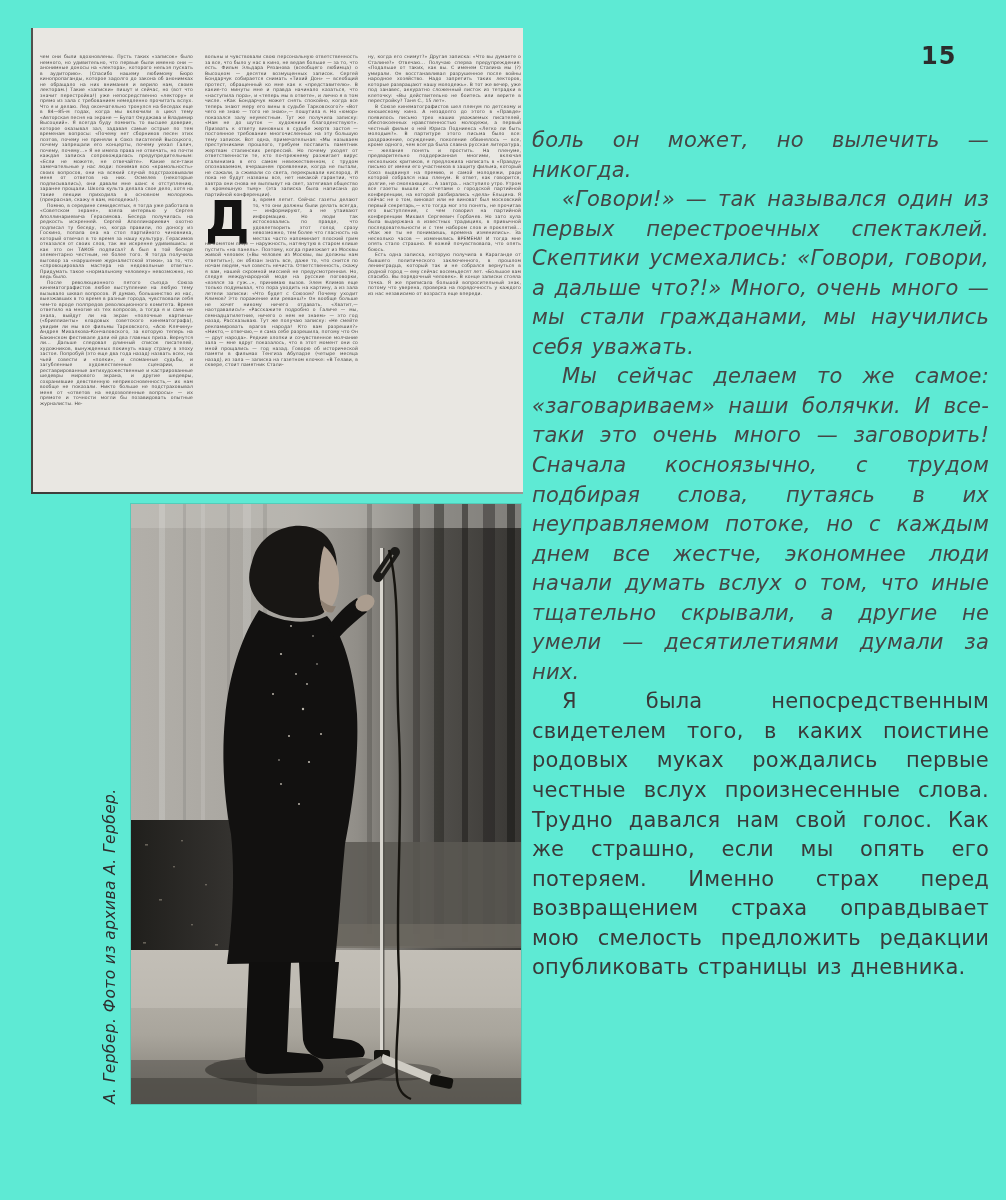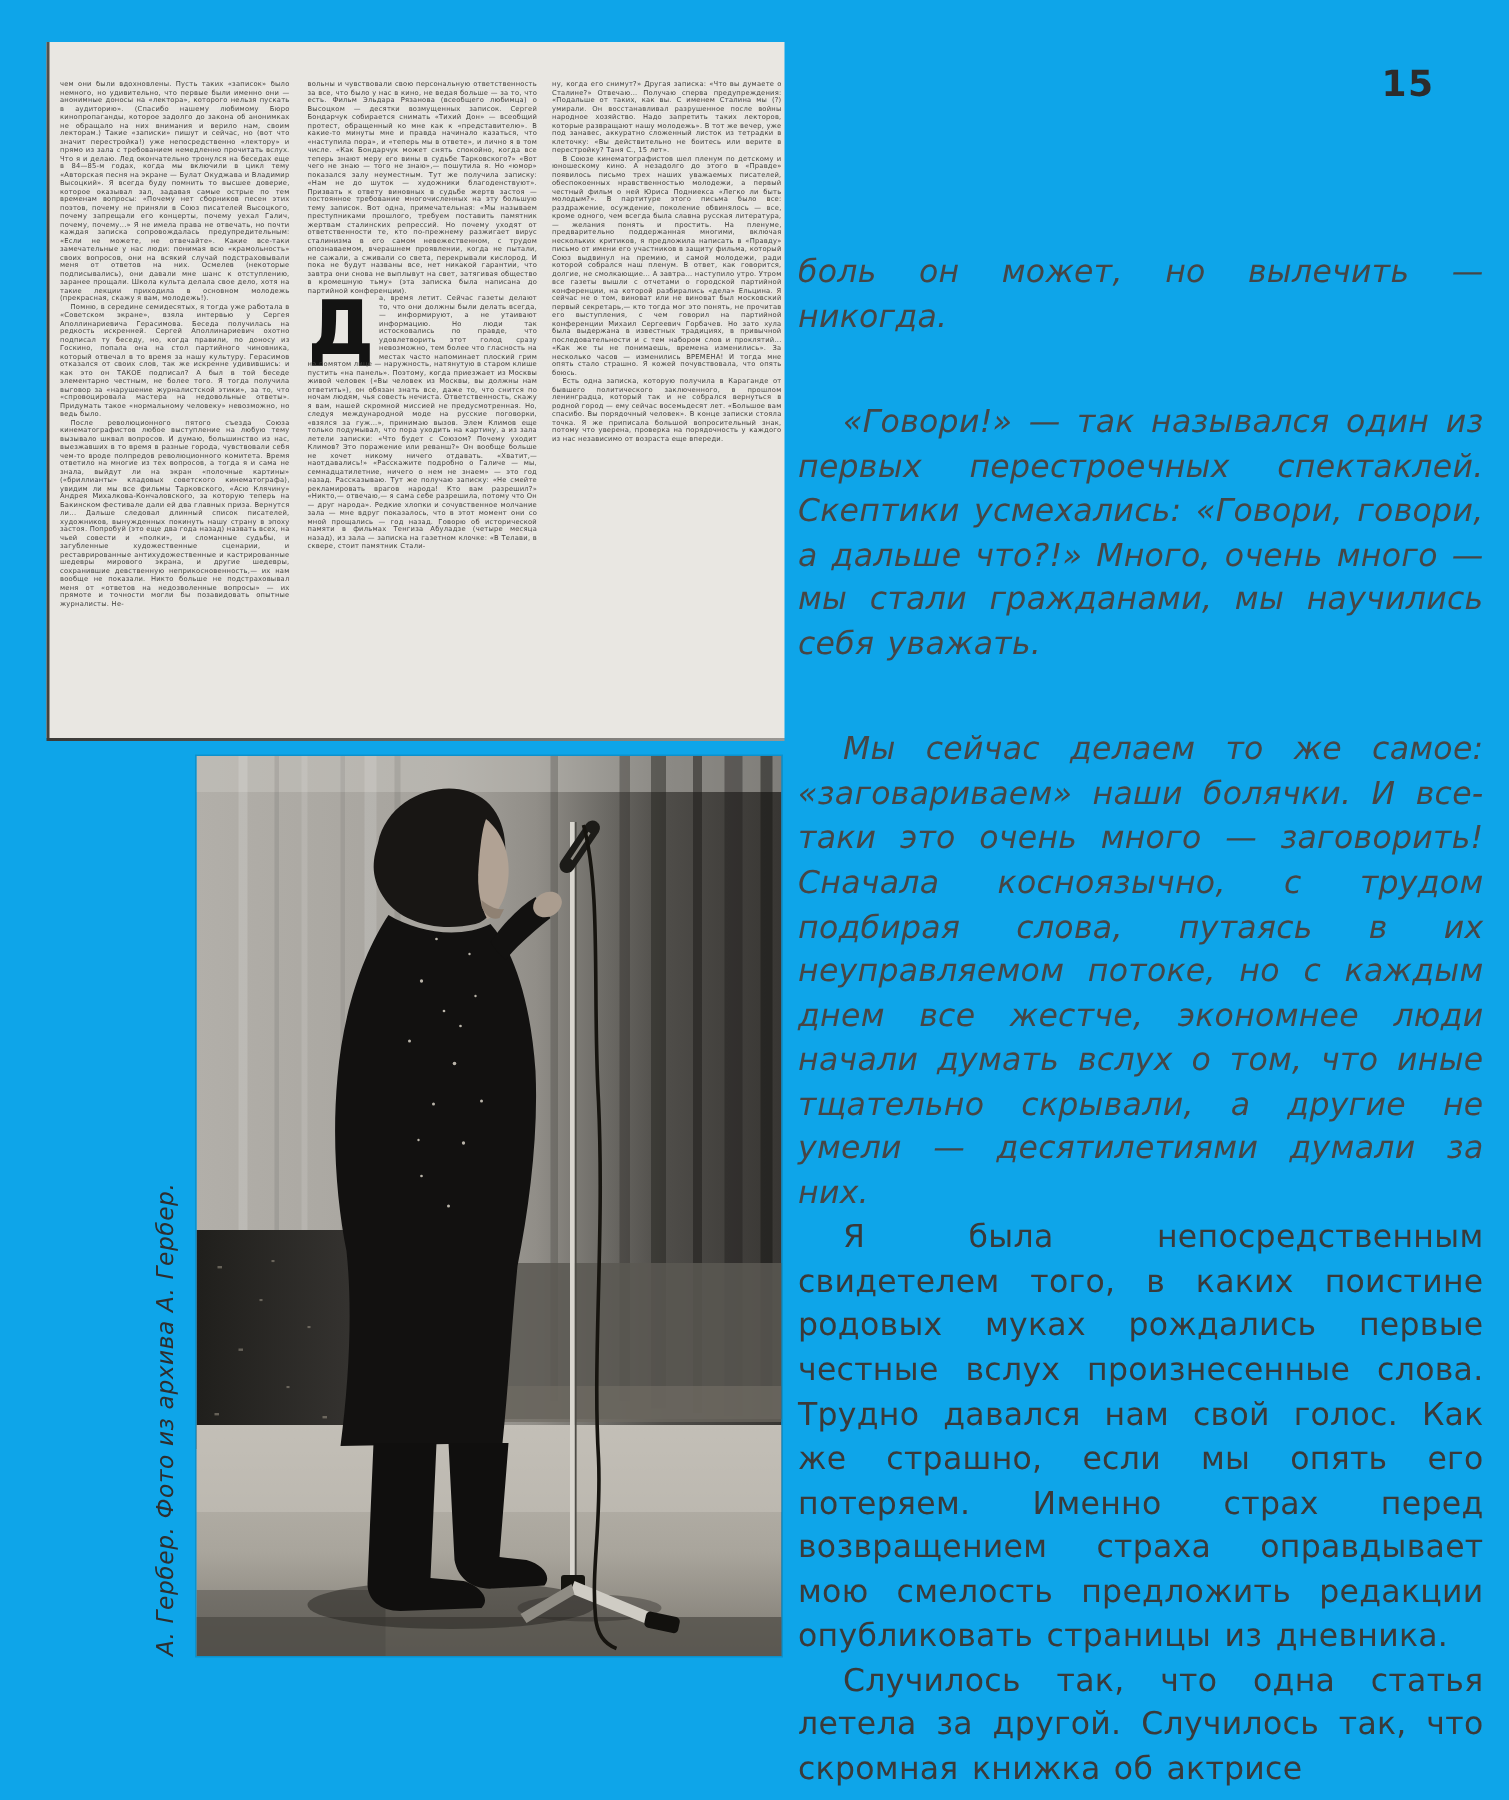--- a/index.html
+++ b/index.html
@@ -1,20 +1,20 @@
 <!DOCTYPE html>
 <html lang="ru"><head>
 <meta charset="utf-8">
 <style>
   html,body{margin:0;padding:0;}
   body{
     width:1006px;height:1200px;position:relative;background:#ffffff;
     font-family:"DejaVu Sans",sans-serif;overflow:hidden;
   }
-  .page{position:absolute;inset:0;background:#0ea5e9;}
+  .page{position:absolute;inset:0;background:#5eead4;}
 
   
   .page-number{
     position:absolute;left:921px;top:42px;
     font-size:24px;font-weight:600;color:#2c2c2c;letter-spacing:1px;
     font-family:"DejaVu Sans",sans-serif;
   }
 
   
   .scan{
@@ -61,21 +61,21 @@
 
   
   .article{
     position:absolute;left:532px;top:126px;width:457px;
     font-size:21px;line-height:29.55px;text-align:justify;
     color:#3a3a3a;letter-spacing:.2px;word-spacing:2px;
     hyphens:auto;-webkit-hyphens:auto;
   }
   .article p{margin:0;text-indent:30px;}
   .article p.noind{text-indent:0;}
-  .article p.it{font-style:italic;color:#464646;margin-top:41px;}
+  .article p.it{font-style:italic;color:#464646;}
 </style>
 </head>
 <body>
 
 <div class="page">
 
   <div class="page-number">15</div>
 
   <section class="scan">
     <div class="scan-edge-left"></div>
@@ -209,16 +209,15 @@
                  C270,512 263,542 266,574 C267,586 272,592 280,595" fill="none" stroke="#16140f" stroke-width="2.4"></path>
       </g>
     </svg>
   </figure>
 
   <article class="article">
     <p class="it noind">боль он может, но вылечить — никогда.</p>
     <p class="it">«Говори!» — так назывался один из первых перестроечных спектаклей. Скептики усмехались: «Говори, говори, а дальше что?!» Много, очень много — мы стали гражданами, мы научились себя уважать.</p>
     <p class="it">Мы сейчас делаем то же самое: «заговариваем» наши болячки. И все-таки это очень много — заговорить! Сначала косноязычно, с трудом подбирая слова, путаясь в их неуправляемом потоке, но с каждым днем все жестче, экономнее люди начали думать вслух о том, что иные тщательно скрывали, а другие не умели — десятилетиями думали за них.</p>
     <p>Я была непосредственным свидетелем того, в каких поистине родовых муках рождались первые честные вслух произнесенные слова. Трудно давался нам свой голос. Как же страшно, если мы опять его потеряем. Именно страх перед возвращением страха оправдывает мою смелость предложить редакции опубликовать страницы из дневника.</p>
-    <p>Случилось так, что одна статья летела за другой. Случилось так, что скромная книжка об актрисе</p>
   </article>
 
 </div>
 
 </body></html>

